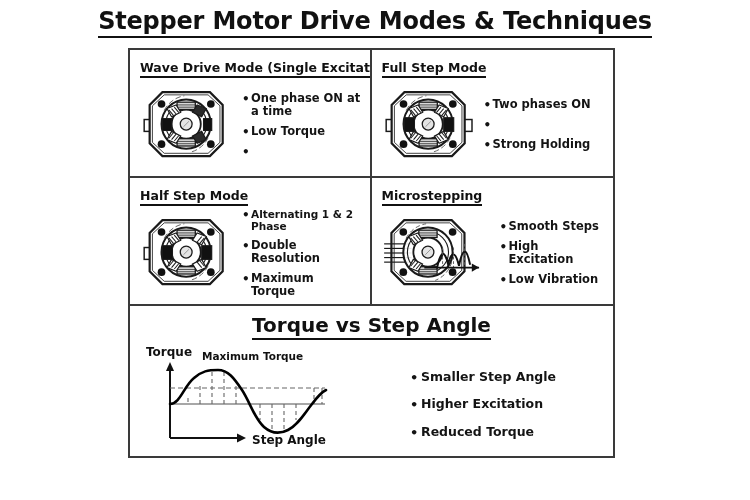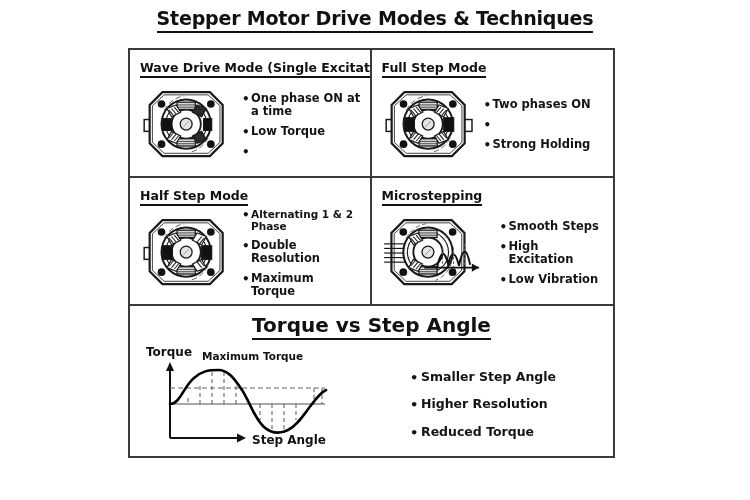--- a/index.html
+++ b/index.html
@@ -19,21 +19,21 @@
   
   #title-wrap {
     position: absolute;
     left: 0;
     top: 8px;
     width: 750px;
     text-align: center;
   }
   #page-title {
     display: inline-block;
-    font-size: 19px;
+    font-size: 24px;
     font-weight: bold;
     letter-spacing: -0.2px;
     color: #111111;
     border-bottom: 2.5px solid #111111;
     padding-bottom: 2px;
     line-height: 1.1;
   }
 
   
   #diagram-frame {
@@ -491,21 +491,21 @@
           <text x="112" y="102" font-family="DejaVu Sans, sans-serif" font-size="12" font-weight="bold" fill="#111111">Step Angle</text>
         </svg>
 
         <div id="chart-bullets">
           <div class="bullet-item">
             <span class="bullet-dot">•</span>
             <span class="bullet-text">Smaller Step Angle</span>
           </div>
           <div class="bullet-item">
             <span class="bullet-dot">•</span>
-            <span class="bullet-text">Higher Resolution</span>
+            <span class="bullet-text">Higher Excitation</span>
           </div>
           <div class="bullet-item">
             <span class="bullet-dot">•</span>
             <span class="bullet-text">Reduced Torque</span>
           </div>
         </div>
       </div>
     </div>
   </div>
 

